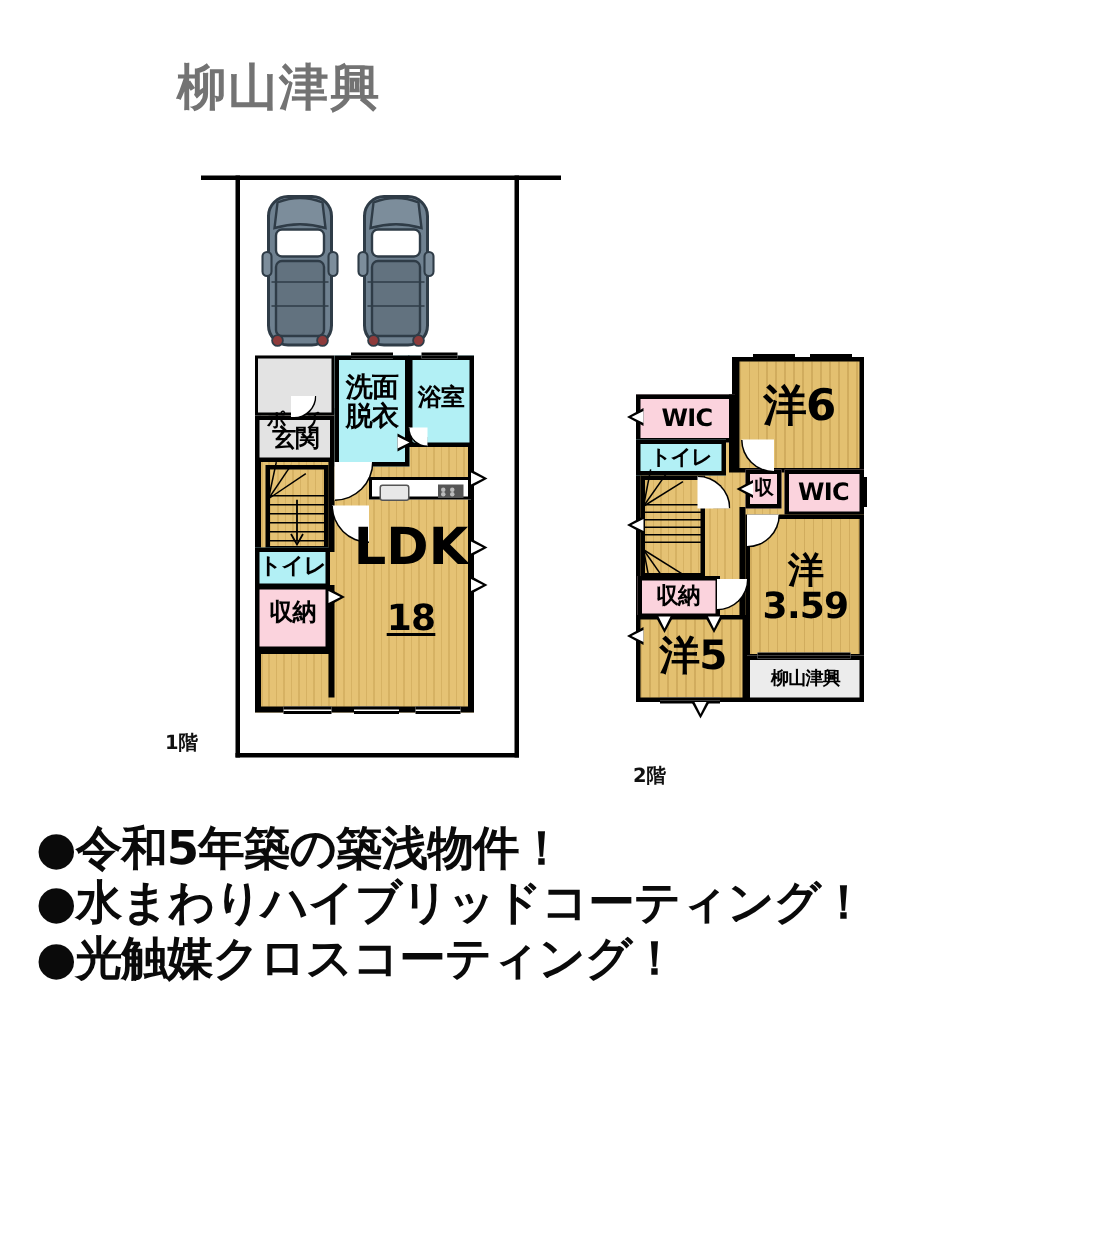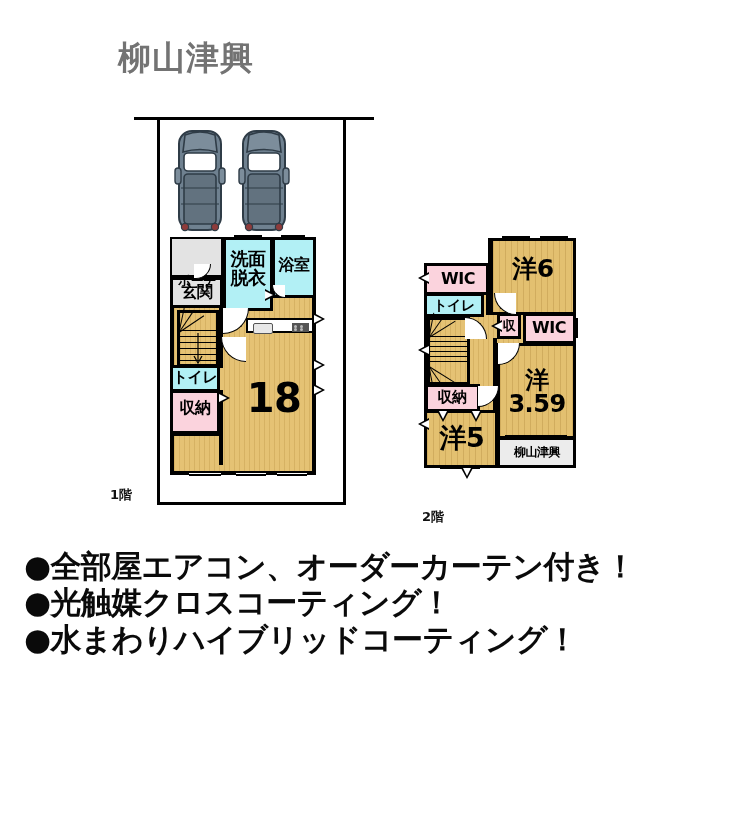--- a/index.html
+++ b/index.html
@@ -323,21 +323,22 @@
   <div class="tri tri-r" style="left:219px; top:392px;"></div>
   <div class="tri tri-r" style="left:265px; top:289px;"></div>
 
   <div class="rlabel" style="left:172px; top:249px; width:50px; font-size:13px;margin-top:25px;">ポーチ</div>
   <div class="rlabel" style="left:172px; top:284px; width:50px; font-size:16px;">玄関</div>
   <div class="rlabel" style="left:224px; top:250px; width:48px; font-size:18px; line-height:1.03;">洗面
 脱衣</div>
   <div class="rlabel" style="left:273px; top:257px; width:42px; font-size:16px;">浴室</div>
   <div class="rlabel" style="left:171px; top:370px; width:48px; font-size:15px;">トイレ</div>
   <div class="rlabel" style="left:171px; top:400px; width:48px; font-size:16px;">収納</div>
-  <div class="rlabel" style="left:232px; top:378px; width:84px; font-size:40px;">18</div>
+  <div class="rlabel" style="left:232px; top:348px; width:84px; font-size:34px; letter-spacing:0px;">LDK</div>
+  <div class="rlabel" style="left:232px; top:400px; width:84px; font-size:24px;text-decoration:underline;">18</div>
 
   <div class="floor-label" style="left:110px; top:486px;">1階</div>
 </div>
 
 <div class="floorplan" id="fp2" style="left:0px; top:0px; width:740px; height:540px;">
 
   <div class="room fl-wood heavy" style="left:424px; top:238px; width:152px; height:230px;"></div>
 
   <div style="position:absolute; left:424px; top:238px; width:66px; height:27px; background:#fff;"></div>
   <div class="site-line" style="left:424px; top:263px; width:68px; height:4px;"></div>
@@ -399,28 +400,28 @@
   <div class="tri tri-l" style="left:418px; top:344px;"></div>
   <div class="tri tri-l" style="left:418px; top:418px;"></div>
   <div class="tri tri-l" style="left:491px; top:320px;"></div>
   <div class="tri tri-d" style="left:437px; top:411px;"></div>
   <div class="tri tri-d" style="left:470px; top:411px;"></div>
   <div class="tri tri-d" style="left:461px; top:468px;"></div>
 
   <div class="rlabel" style="left:426px; top:271px; width:64px; font-size:16px;">WIC</div>
   <div class="rlabel" style="left:425px; top:298px; width:58px; font-size:14px;">トイレ</div>
   <div class="rlabel" style="left:426px; top:390px; width:52px; font-size:15px;">収納</div>
-  <div class="rlabel" style="left:492px; top:256px; width:82px; font-size:25px;">洋6</div>
+  <div class="rlabel" style="left:492px; top:256px; width:82px; font-size:29px;">洋6</div>
   <div class="rlabel" style="left:498px; top:319px; width:22px; font-size:13px;">収</div>
   <div class="rlabel" style="left:524px; top:320px; width:50px; font-size:16px;">WIC</div>
   <div class="rlabel" style="left:499px; top:368px; width:76px; font-size:24px;">洋</div>
   <div class="rlabel" style="left:499px; top:392px; width:76px; font-size:24px;">3.59</div>
   <div class="rlabel" style="left:426px; top:424px; width:72px; font-size:27px;">洋5</div>
   <div class="rlabel" style="left:499px; top:446px; width:76px; font-size:12px;">柳山津興</div>
 
   <div class="floor-label" style="left:422px; top:508px;">2階</div>
 </div>
 
 <div id="bullets">
-  <div class="bline">●全部屋エアコン、オーダーカーテン付き！</div>
+  <div class="bline">●令和5年築の築浅物件！</div>
+  <div class="bline">●水まわりハイブリッドコーティング！</div>
   <div class="bline">●光触媒クロスコーティング！</div>
-  <div class="bline">●水まわりハイブリッドコーティング！</div>
 </div>
 
 </body></html>

